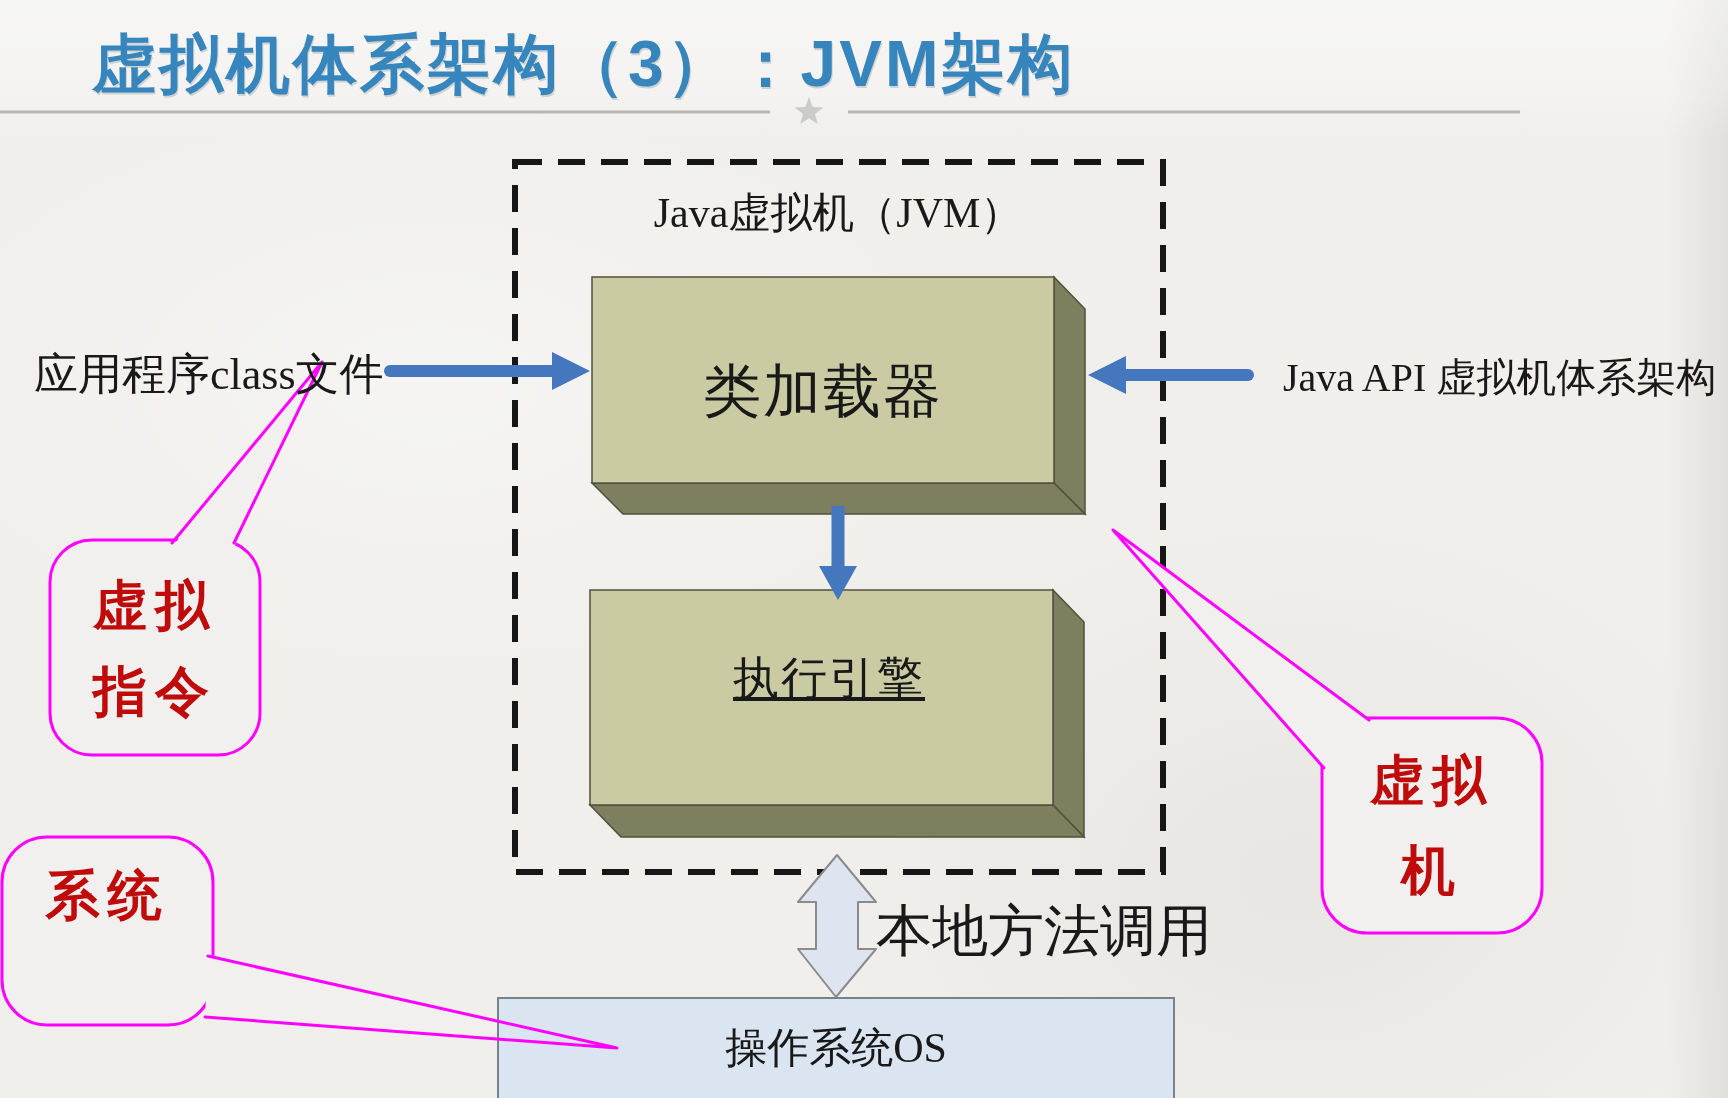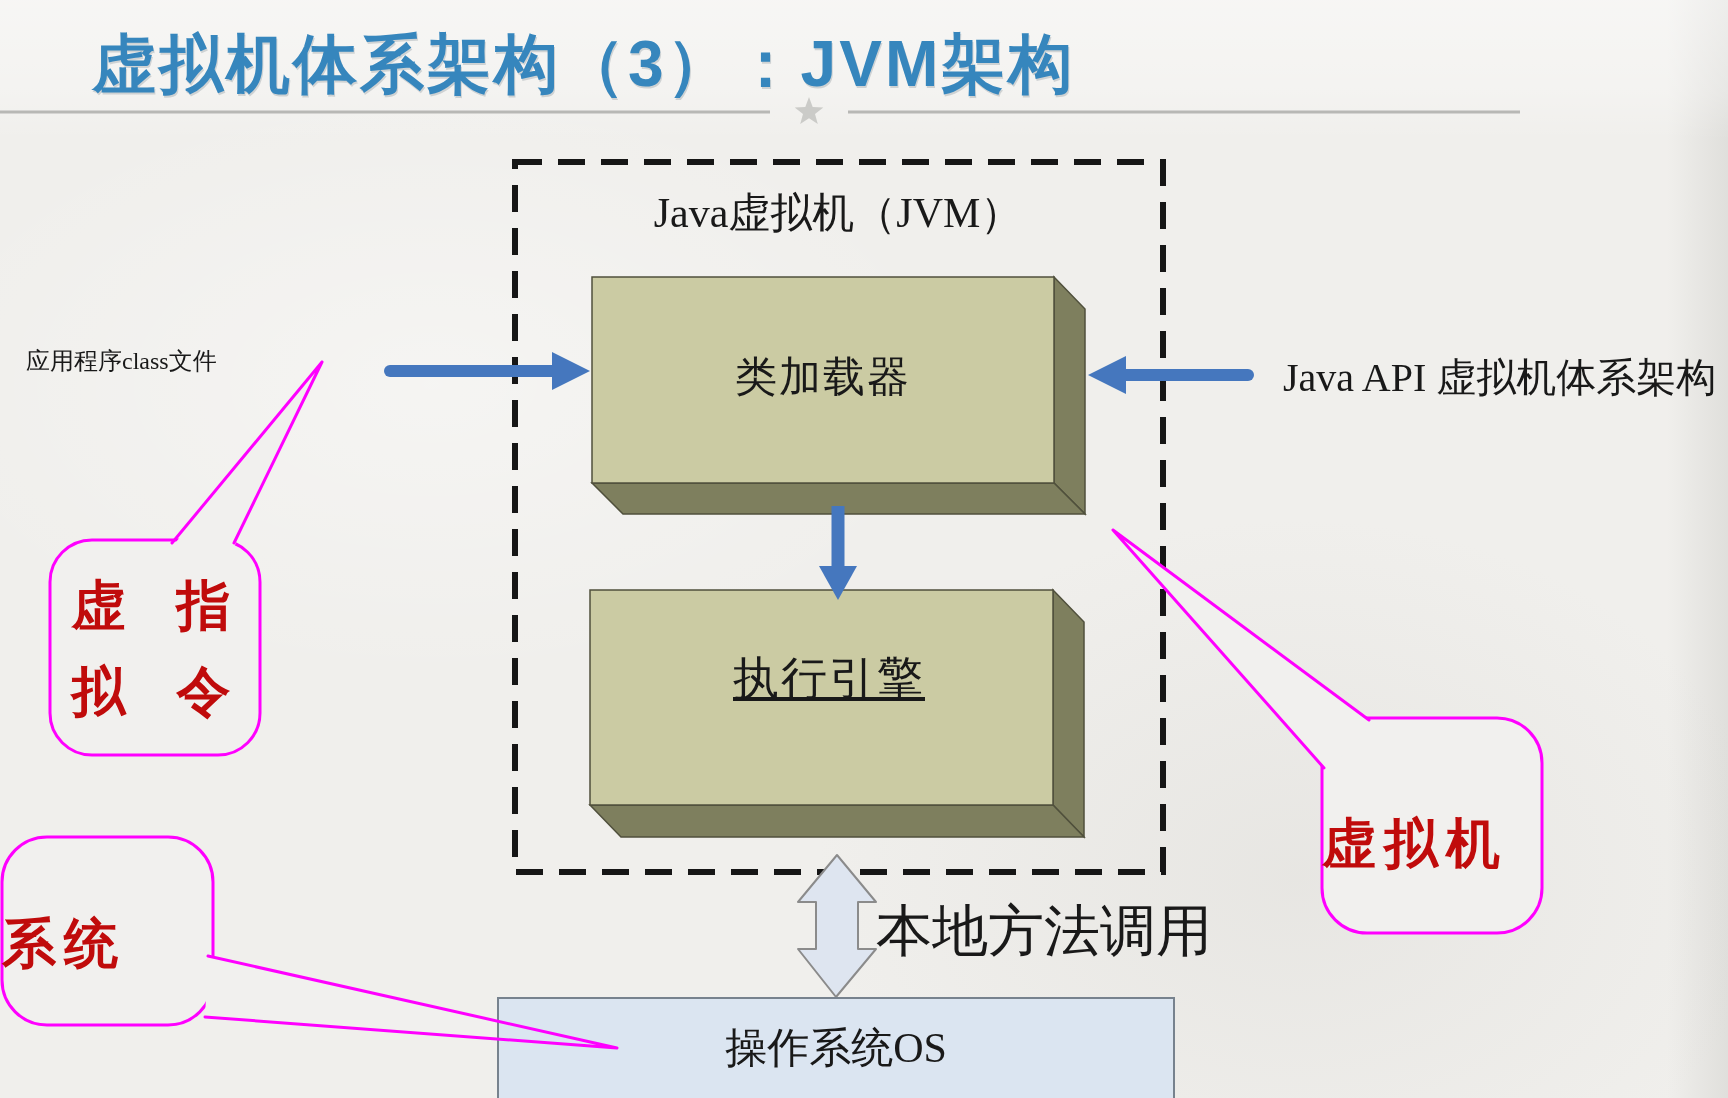--- a/index.html
+++ b/index.html
@@ -16,21 +16,21 @@
   .abs{position:absolute;}
   svg{position:absolute;left:0;top:0;z-index:1;}
   .txt{position:absolute;z-index:3;white-space:nowrap;}
   .serif{font-family:"Liberation Serif","DejaVu Serif",serif;color:#191919;}
   .center{transform:translate(-50%,-50%);}
   #title{
     left:92px;top:2px;font-size:64px;font-weight:bold;color:#3686bd;
     letter-spacing:3px;text-shadow:1px 2px 0 rgba(40,60,80,.18);margin-top:19px;
   }
   .callout-text{
-    z-index:3;display:flex;align-items:center;
+    z-index:3;display:flex;flex-direction:column;align-items:center;
     font-weight:bold;color:#c00b0b;font-size:54px;text-align:center;
   }
   .callout-text div{line-height:86px;letter-spacing:8px;}
   #co-vi{left:50px;top:540px;width:210px;height:215px;justify-content:center;}
   #co-ph{left:2px;top:849px;width:211px;height:188px;}
   #co-ph div{line-height:92px;}
   #co-vm{left:1322px;top:735px;width:220px;height:215px;}
   #co-vm div{line-height:90px;}
 </style>
 </head>
@@ -91,25 +91,25 @@
     <rect x="1322" y="718" width="220" height="215" rx="45" fill="#f1f0ee" stroke="#ff00ff" stroke-width="3"></rect>
     <path d="M1113,530 L1374,723 L1327,772 Z" fill="#f1f0ee"></path>
     <path d="M1113,530 L1369,720 M1113,530 L1324,768" fill="none" stroke="#ff00ff" stroke-width="3" stroke-linecap="round"></path>
   </g>
 </svg>
 
 <div id="title" class="txt">虚拟机体系架构（3）：JVM架构</div>
 
 <div class="txt serif center" style="left:838px;top:213px;font-size:42px;">Java虚拟机（JVM）</div>
 
-<div class="txt serif center" style="left:823px;top:377px;font-size:42px;letter-spacing:2px;">类加载器</div>
+<div class="txt serif center" style="left:823px;top:392px;font-size:58px;letter-spacing:2px;">类加载器</div>
 
 <div class="txt serif center" style="left:829px;top:679px;font-size:46px;letter-spacing:2px;text-decoration:underline;">执行引擎</div>
 
-<div class="txt serif" style="left:26px;top:345px;font-size:24px;">应用程序class文件</div>
+<div class="txt serif" style="left:34px;top:345px;font-size:44px;">应用程序class文件</div>
 
 <div class="txt serif" style="left:1283px;top:350px;font-size:40px;">Java API 虚拟机体系架构</div>
 
 <div class="txt serif" style="left:876px;top:894px;font-size:56px;">本地方法调用</div>
 
 <div class="txt serif center" style="left:836px;top:1048px;font-size:42px;">操作系统OS</div>
 
 <div id="co-vi" class="abs callout-text">
   <div>虚拟</div>
   <div>指令</div>

